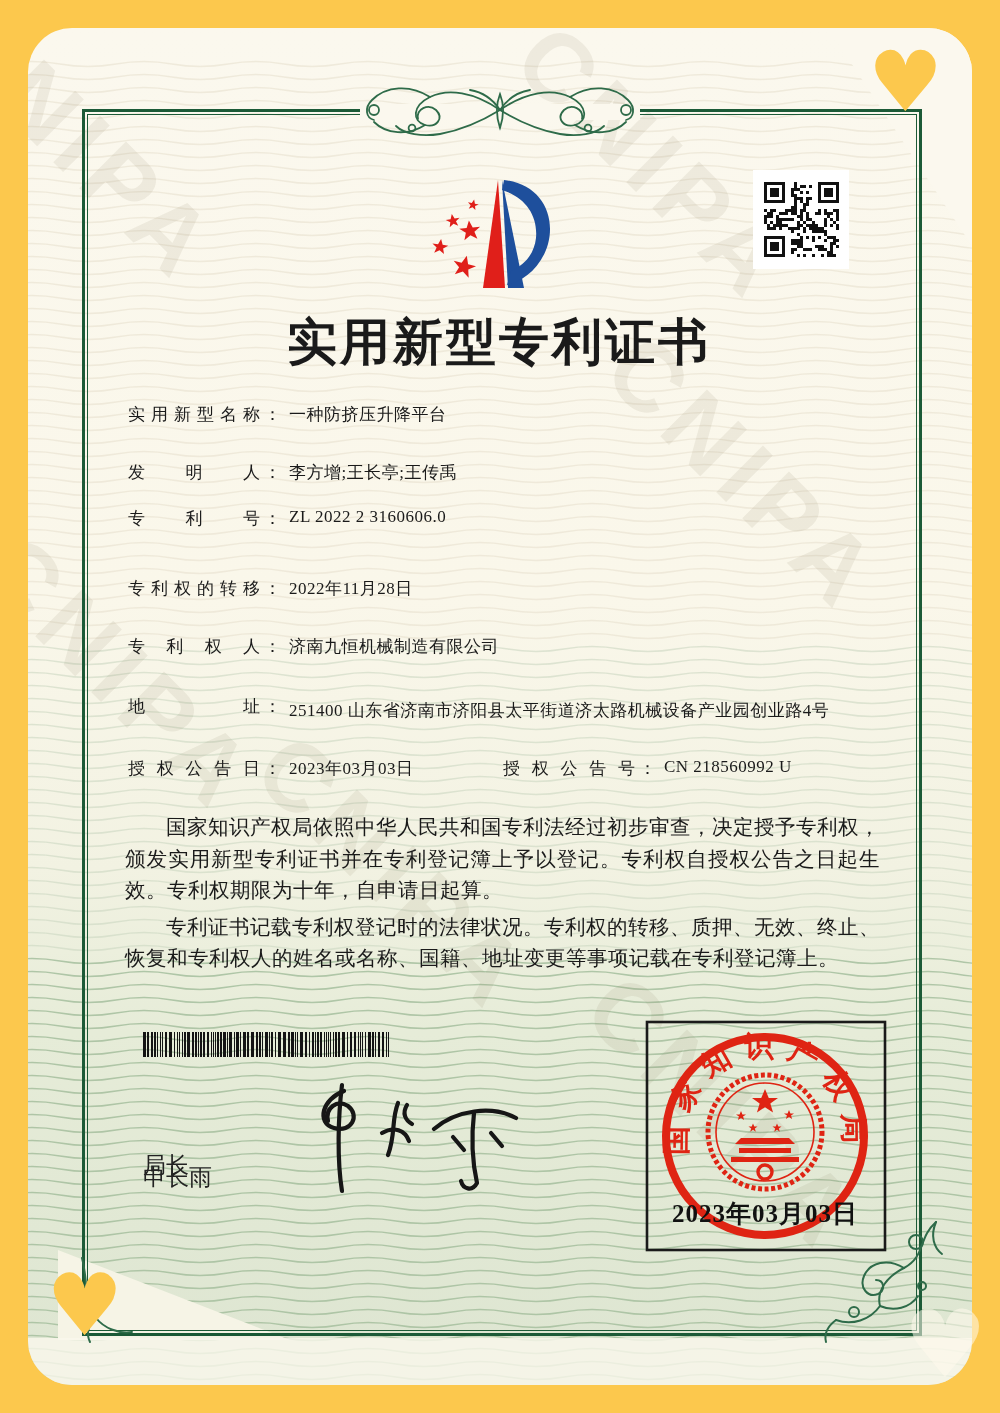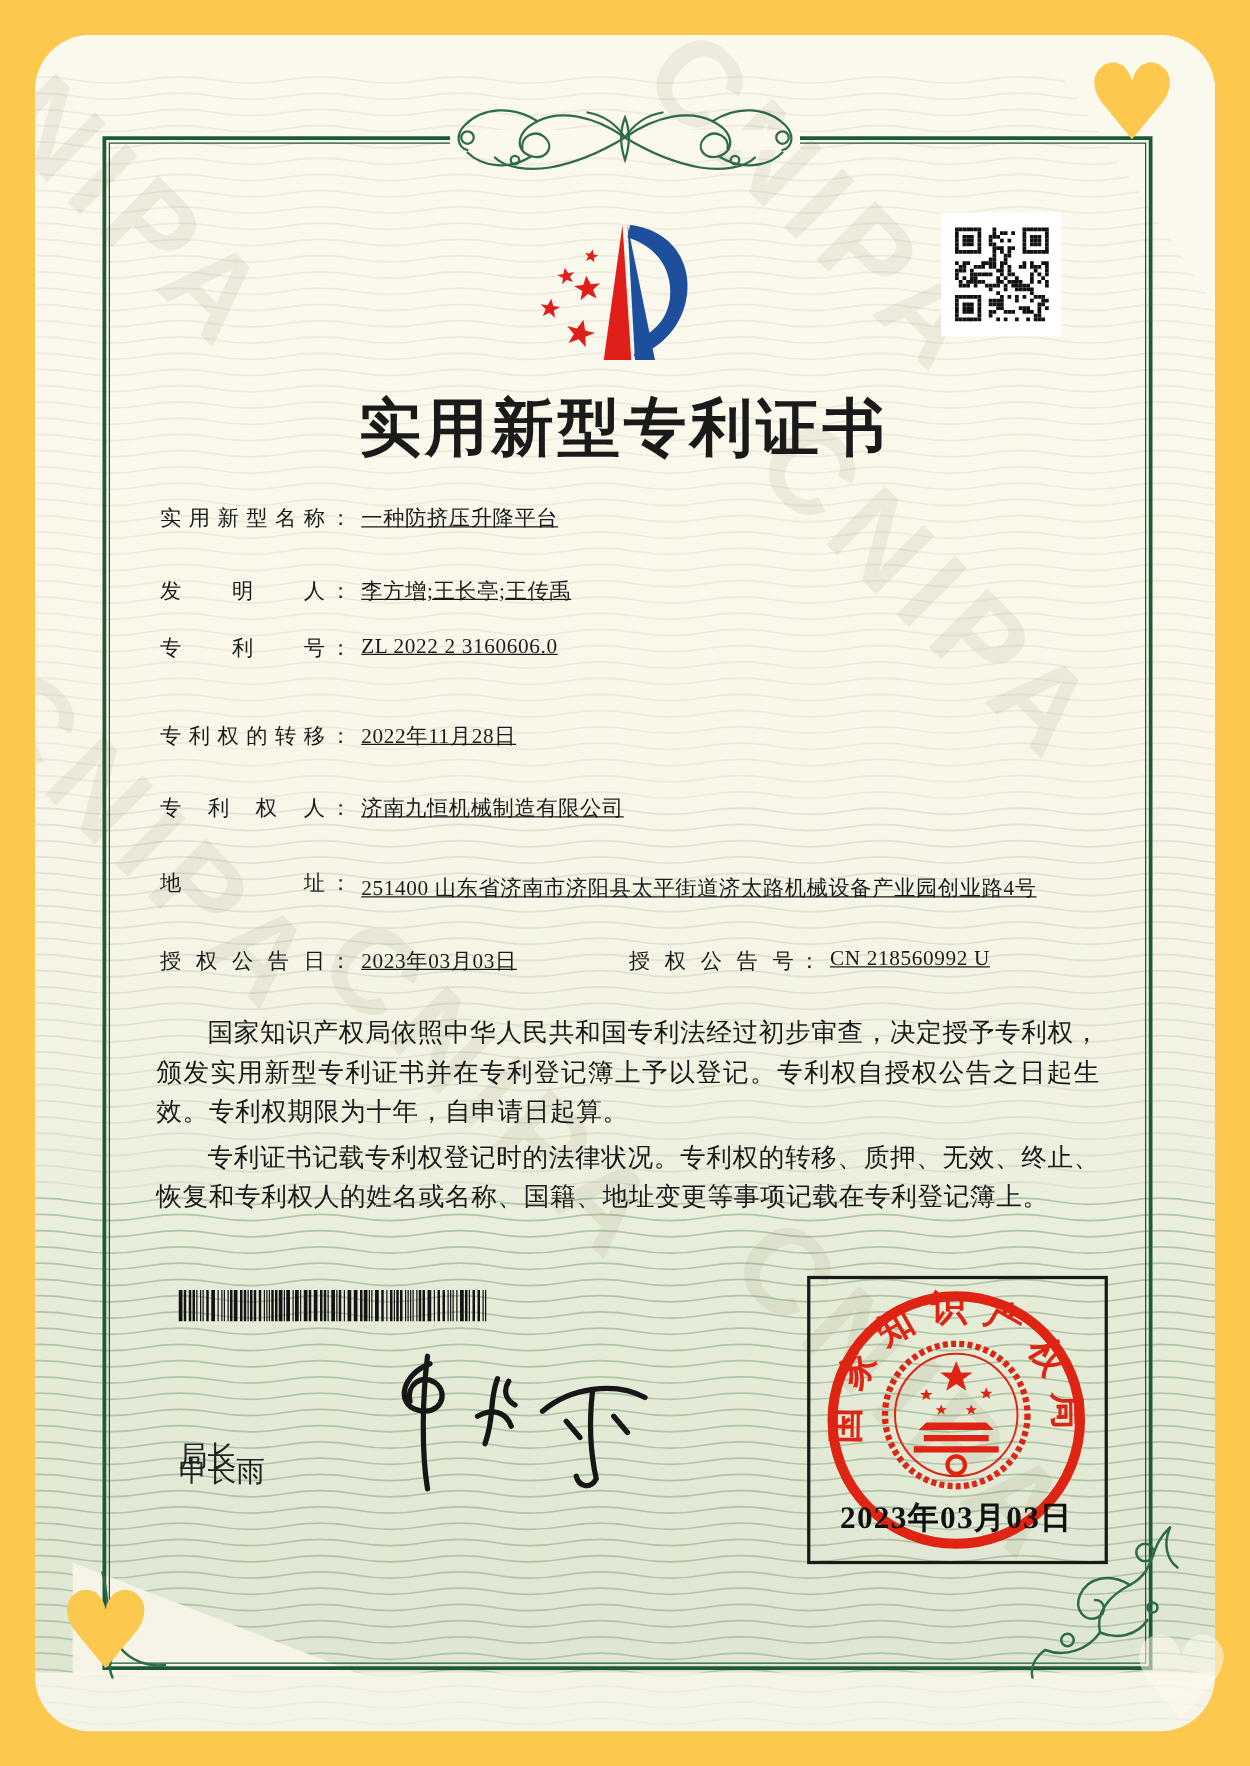--- a/index.html
+++ b/index.html
@@ -20,21 +20,21 @@
   .content{position:absolute;left:0;top:0;width:1000px;height:1413px;}
   .frame{position:absolute;left:82px;top:109px;width:834px;height:1221px;border:3px solid #1c5a37;}
   .frame-inner{position:absolute;left:2px;top:2px;right:2px;bottom:2px;border:1px solid #1c5a37;}
   .cert-number{position:absolute;left:131px;top:175px;font-size:22px;letter-spacing:3px;}
   .qr-box{position:absolute;left:753px;top:170px;width:96px;height:99px;background:#fff;}
   .title{position:absolute;left:82px;top:309px;width:834px;text-align:center;
          font-size:50px;font-weight:700;letter-spacing:3px;}
   .row{position:absolute;left:128px;font-size:17px;display:flex;align-items:flex-start;}
   .flabel{display:inline-block;width:132px;text-align:justify;text-align-last:justify;}
   .colon{margin:0 8px 0 4px;}
-  .fvalue{letter-spacing:.5px;text-decoration:underline;}
+  .fvalue{letter-spacing:.5px;}
   .addr-value{width:600px;line-height:31px;}
   .grant-right{left:503px;}
   .paras{position:absolute;left:125px;top:812px;width:755px;font-size:20.5px;line-height:31.5px;
          letter-spacing:.5px;text-align:justify;}
   .paras p{margin:0;text-indent:2em;}
   .paras p + p{margin-top:5px;}
   .barcode{position:absolute;left:143px;top:1032px;width:256px;height:25px;display:flex;align-items:stretch;}
   .barcode i{display:block;height:100%;background:#141414;}
   .barcode s{display:block;height:100%;}
   .signer{position:absolute;left:143px;font-family:"Liberation Sans","DejaVu Sans",sans-serif;

